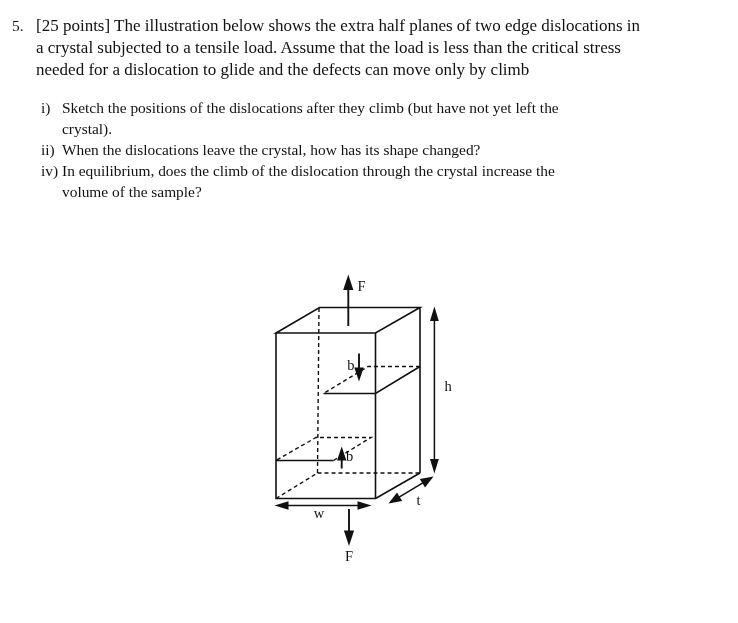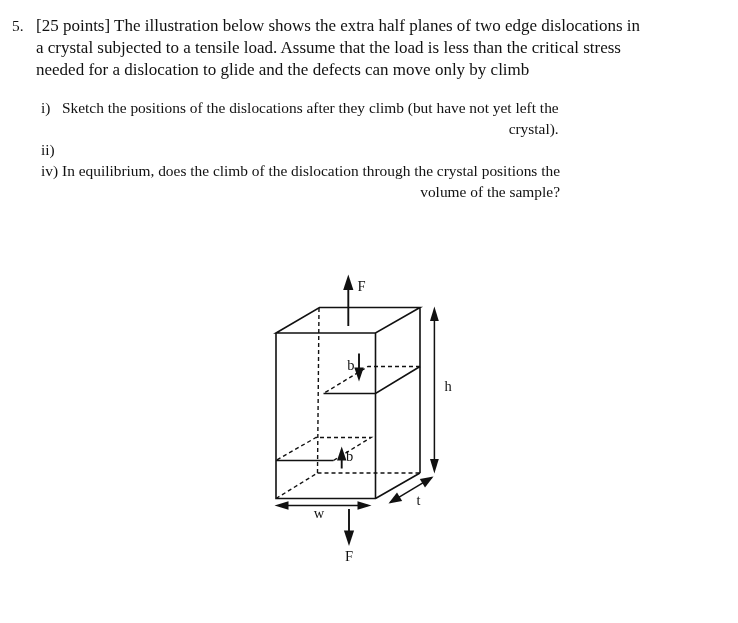--- a/index.html
+++ b/index.html
@@ -17,21 +17,21 @@
     position:absolute;left:36px;top:15px;width:700px;
     font-size:17px;line-height:22px;
     white-space:pre-line;
   }
   .qlist{
     position:absolute;left:41px;top:97px;width:690px;
     font-size:15.4px;line-height:21px;
   }
   .qitem{display:flex;align-items:flex-start;}
   .qitem .numeral{flex:0 0 21px;white-space:nowrap;}
-  .qitem .itext{white-space:pre-line;text-align:right;}
+  .qitem .itext{white-space:pre-line;}
   .figure-svg{position:absolute;left:0;top:0;width:738px;height:623px;}
   .figure-svg text{font-family:"Liberation Serif", serif;font-size:14.5px;fill:#111111;}
   .ln{stroke:#111111;fill:none;stroke-width:1.6;stroke-linecap:butt;}
   .dash{stroke:#111111;fill:none;stroke-width:1.4;stroke-dasharray:4 3;}
   .arrowshaft{stroke:#111111;fill:none;stroke-width:1.9;}
   .dimshaft{stroke:#111111;fill:none;stroke-width:1.5;}
   .head{fill:#111111;stroke:none;}
 </style>
 </head>
 <body>
@@ -43,24 +43,25 @@
 needed for a dislocation to glide and the defects can move only by climb</div>
 
 <div class="qlist">
   <div class="qitem">
     <span class="numeral">i)</span>
     <span class="itext">Sketch the positions of the dislocations after they climb (but have not yet left the
 crystal).</span>
   </div>
   <div class="qitem">
     <span class="numeral">ii)</span>
+    <span class="itext">When the dislocations leave the crystal, how has its shape changed?</span>
   </div>
   <div class="qitem">
     <span class="numeral">iv)</span>
-    <span class="itext">In equilibrium, does the climb of the dislocation through the crystal positions the
+    <span class="itext">In equilibrium, does the climb of the dislocation through the crystal increase the
 volume of the sample?</span>
   </div>
 </div>
 
 <svg class="figure-svg" viewBox="0 0 738 623">
 
   <path class="ln" d="M276,333 L375.5,333 L420,307.5 L319.5,307.5 Z
            M276,333 L276,498.5 L375.5,498.5 L375.5,333
            M420,307.5 L420,473
            M375.5,498.5 L420,473"></path>

